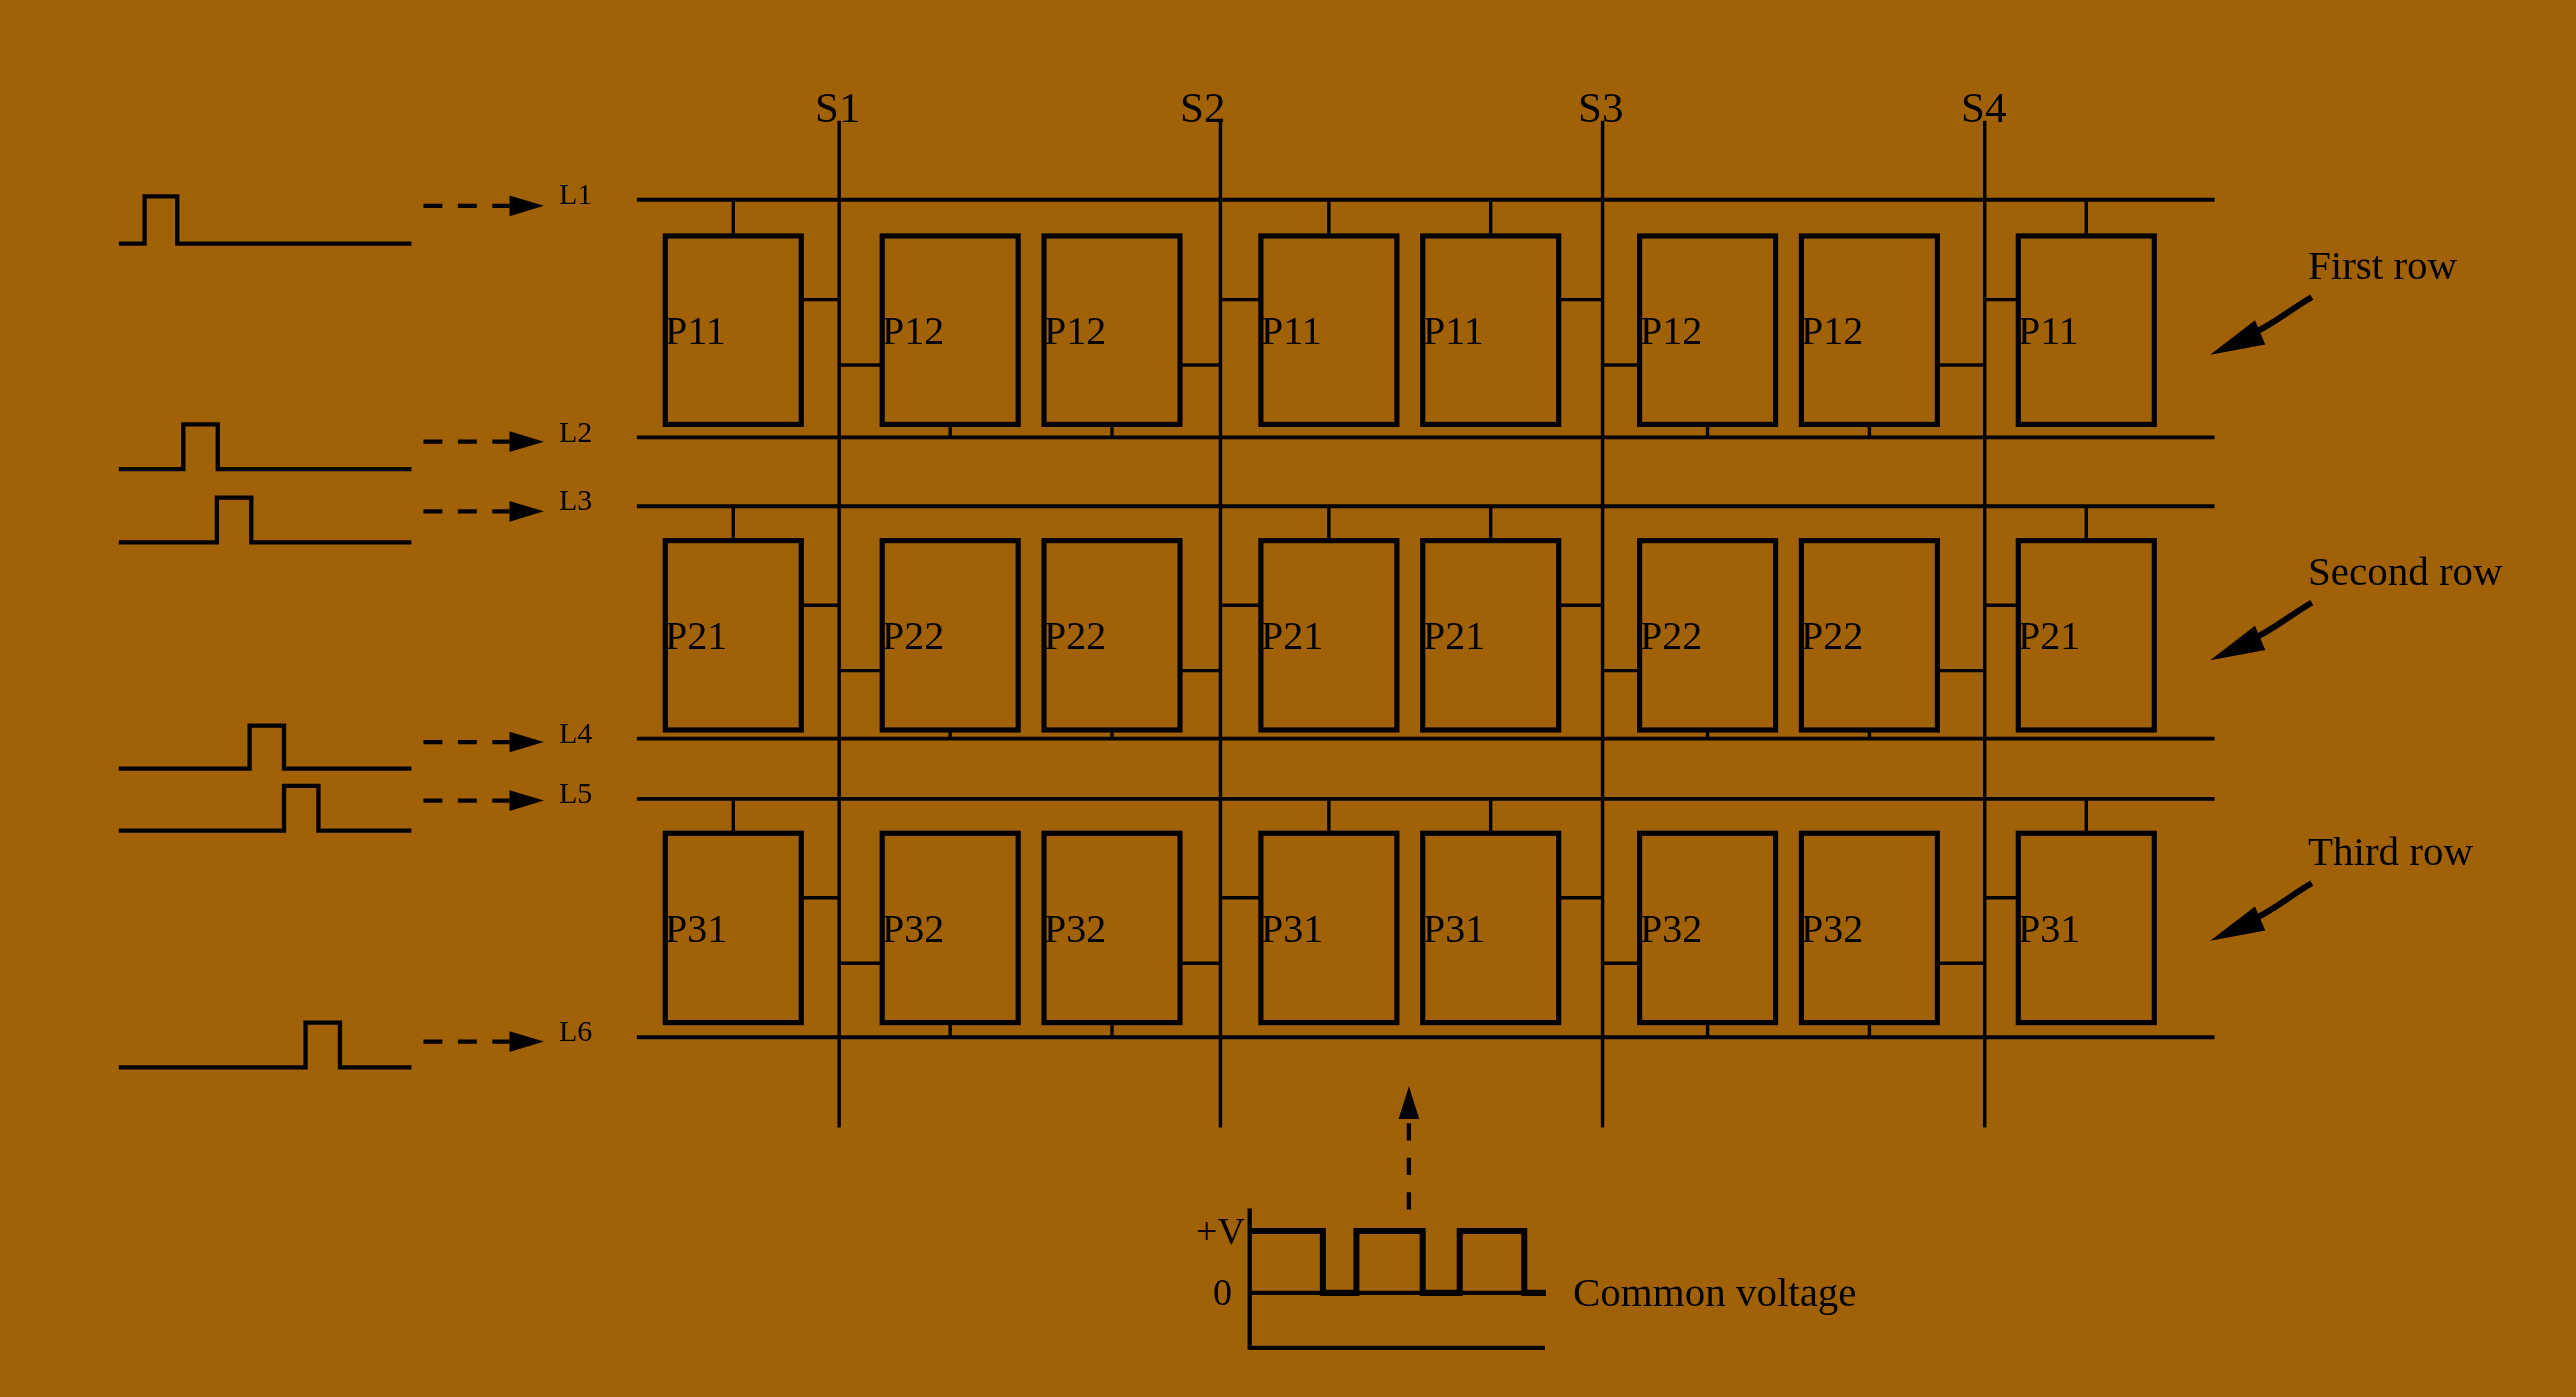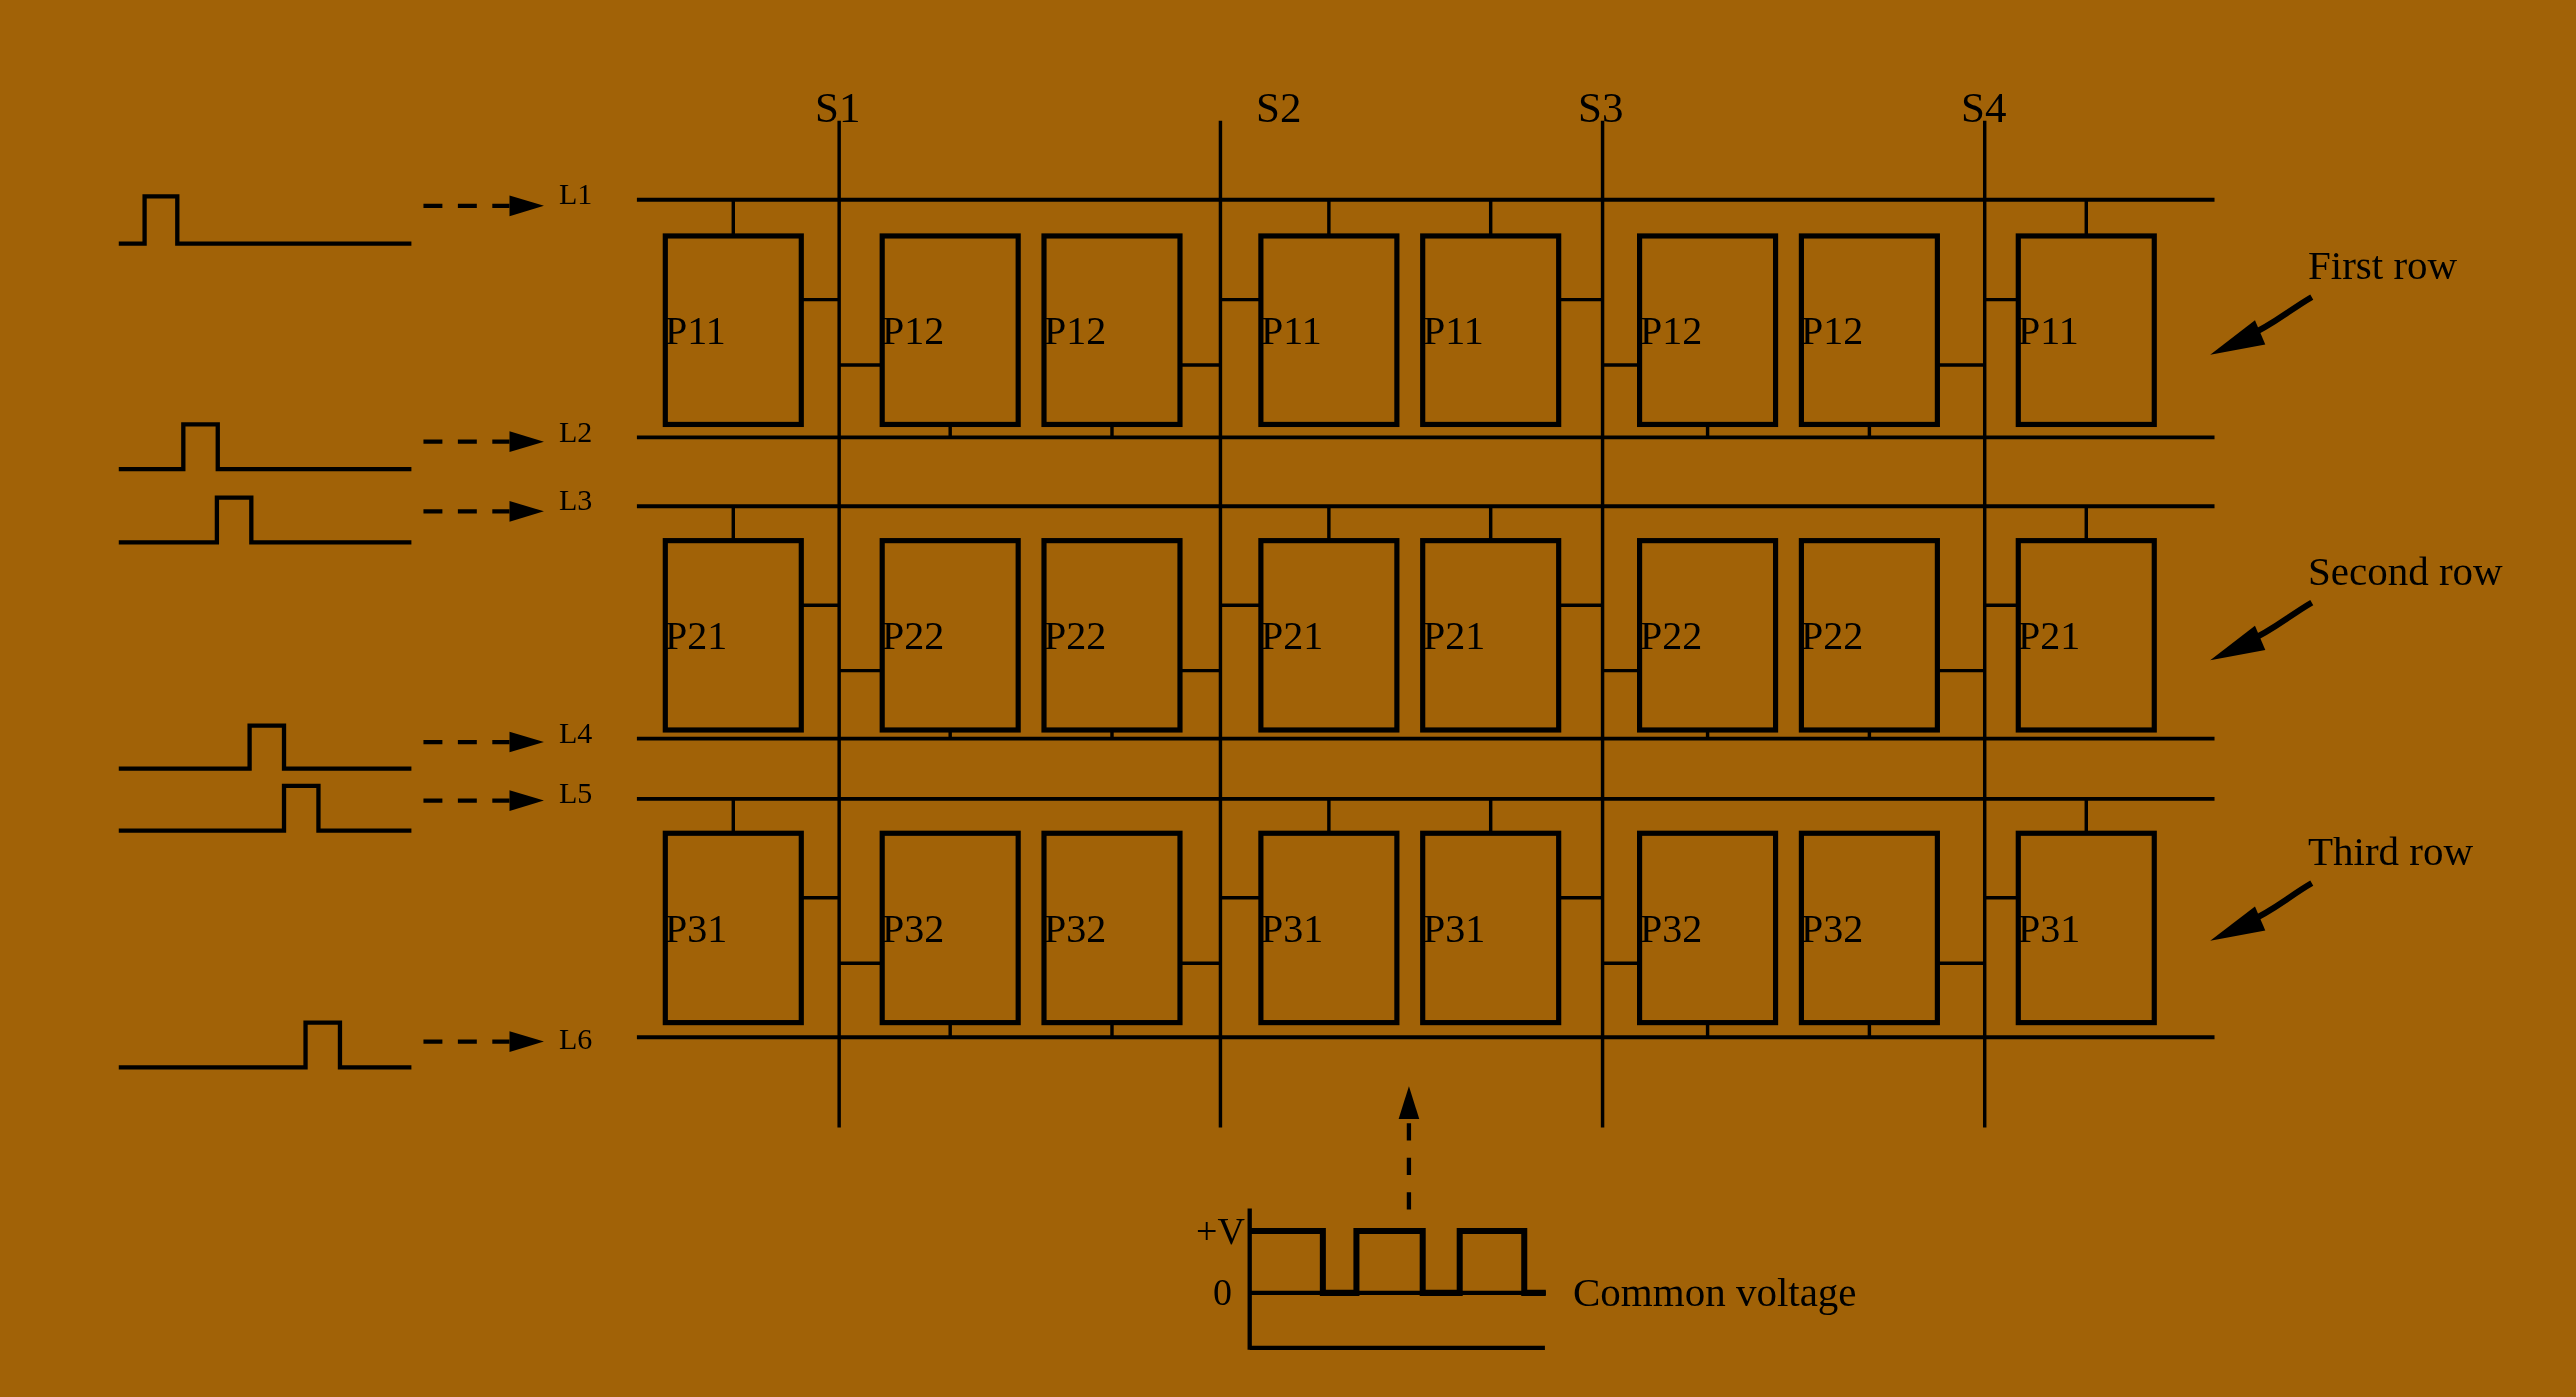--- a/index.html
+++ b/index.html
@@ -292,30 +292,30 @@
 
     <g>
       <polyline points="1452,1430 1537,1430 1537,1502 1576,1502 1576,1430 1653,1430
                         1653,1502 1696,1502 1696,1430 1771,1430 1771,1502 1796,1502" fill="none" stroke="#000" stroke-width="7"></polyline>
       <line x1="1452" y1="1502" x2="1796" y2="1502" stroke="#000" stroke-width="5"></line>
     </g>
 
   </svg>
 
   <div class="lbl sig-label" style="left:815px; top:86px;">S1</div>
-  <div class="lbl sig-label" style="left:1256px; top:86px;">S2</div>
+  <div class="lbl sig-label" style="left:1180px; top:86px;">S2</div>
   <div class="lbl sig-label" style="left:1578px; top:86px;">S3</div>
   <div class="lbl sig-label" style="left:1961px; top:86px;">S4</div>
 
   <div class="lbl line-label" style="left:559px; top:179px;">L1</div>
   <div class="lbl line-label" style="left:559px; top:417px;">L2</div>
   <div class="lbl line-label" style="left:559px; top:485px;">L3</div>
   <div class="lbl line-label" style="left:559px; top:718px;">L4</div>
   <div class="lbl line-label" style="left:559px; top:778px;">L5</div>
-  <div class="lbl line-label" style="left:559px; top:1016px;margin-top:8px;">L6</div>
+  <div class="lbl line-label" style="left:559px; top:1016px;">L6</div>
 
   <div class="lbl cell-label" style="left:665px; top:311px; width:136px;">P11</div>
   <div class="lbl cell-label" style="left:882px; top:311px; width:136px;">P12</div>
   <div class="lbl cell-label" style="left:1044px; top:311px; width:136px;">P12</div>
   <div class="lbl cell-label" style="left:1261px; top:311px; width:136px;">P11</div>
   <div class="lbl cell-label" style="left:1423px; top:311px; width:136px;">P11</div>
   <div class="lbl cell-label" style="left:1640px; top:311px; width:136px;">P12</div>
   <div class="lbl cell-label" style="left:1801px; top:311px; width:136px;">P12</div>
   <div class="lbl cell-label" style="left:2018px; top:311px; width:136px;">P11</div>
 

